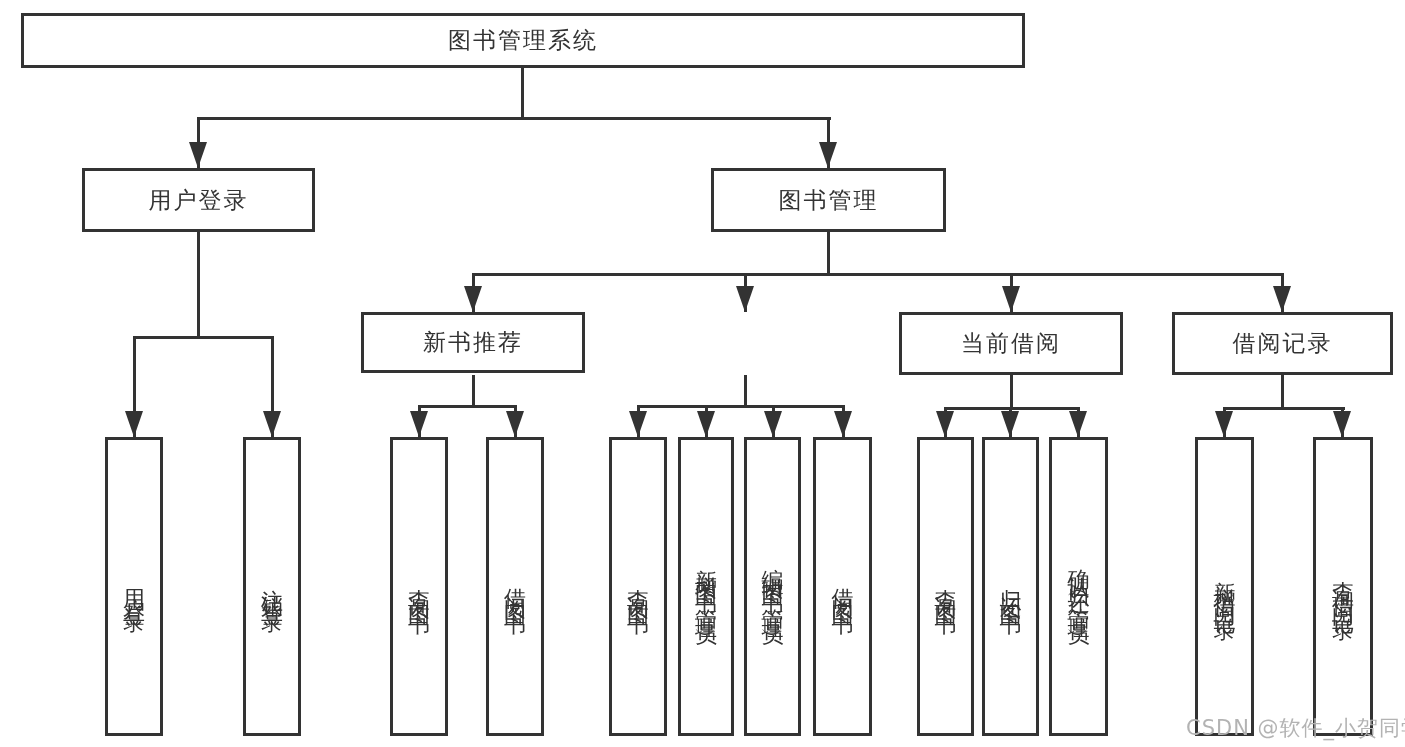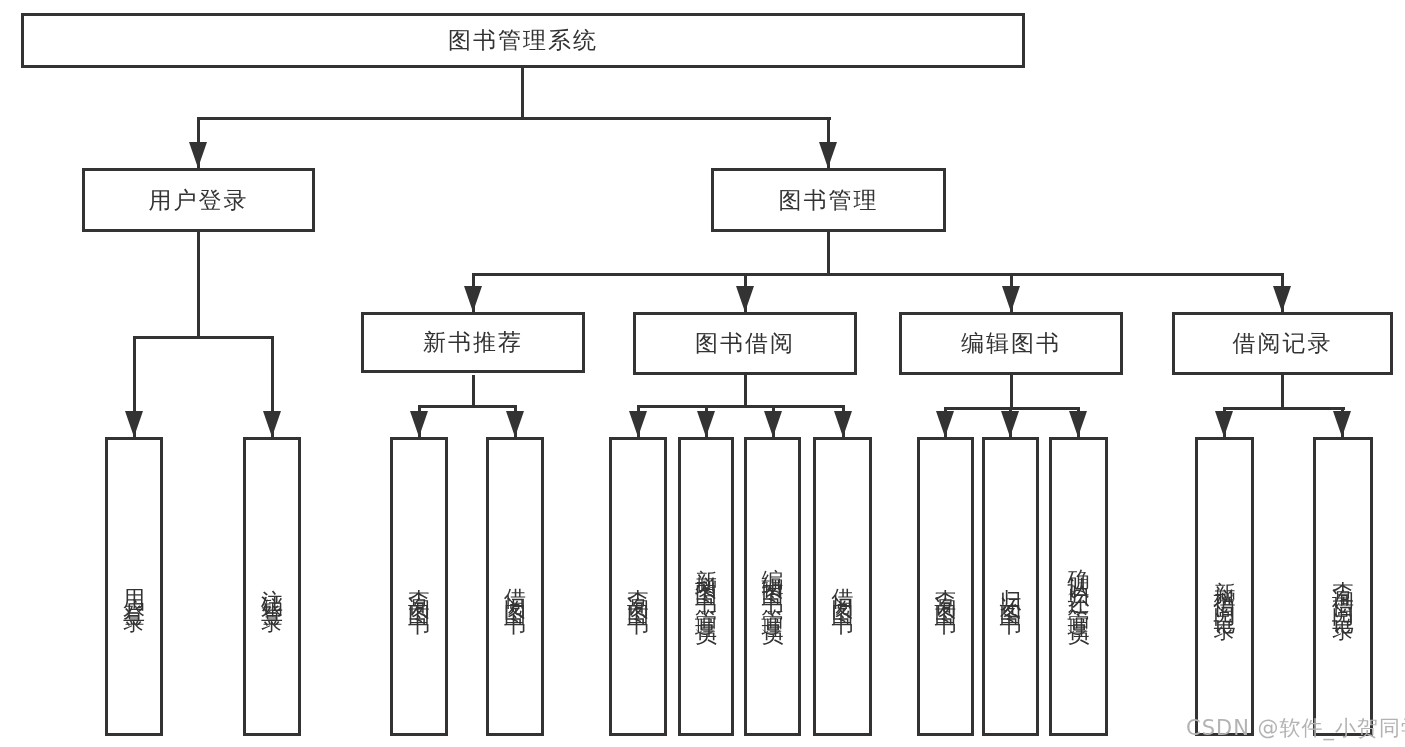--- a/index.html
+++ b/index.html
@@ -53,25 +53,22 @@
   <div class="box h" style="left:82px;top:168px;width:233px;height:64px">
     <span>用户登录</span>
   </div>
   <div class="box h" style="left:711px;top:168px;width:235px;height:64px">
     <span>图书管理</span>
   </div>
 
   <div class="box h" style="left:361px;top:312px;width:224px;height:61px">
     <span>新书推荐</span>
   </div>
-  <div class="box h" style="left:633px;top:312px;width:224px;height:63px">
-    <span>图书借阅</span>
-  </div>
   <div class="box h" style="left:899px;top:312px;width:224px;height:63px">
-    <span>编辑图书</span>
+    <span>当前借阅</span>
   </div>
   <div class="box h" style="left:1172px;top:312px;width:221px;height:63px">
     <span>借阅记录</span>
   </div>
 
   <div class="box v" style="left:105px;top:437px;width:58px;height:299px">
     <span>用户登录</span>
   </div>
   <div class="box v" style="left:243px;top:437px;width:58px;height:299px">
     <span>注销登录</span>

